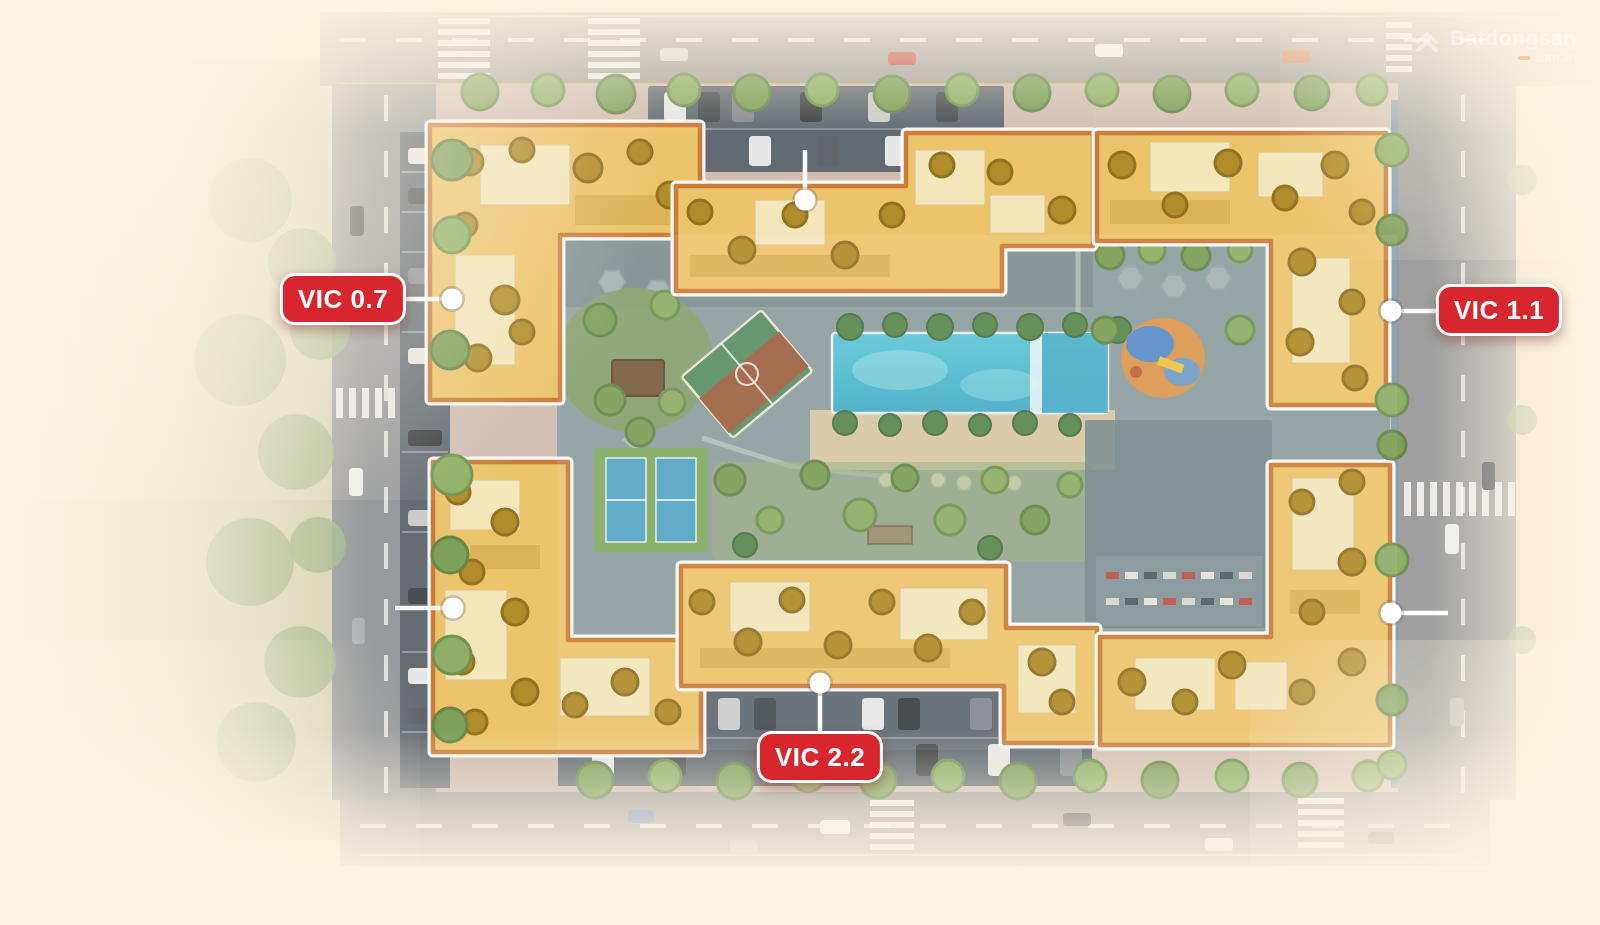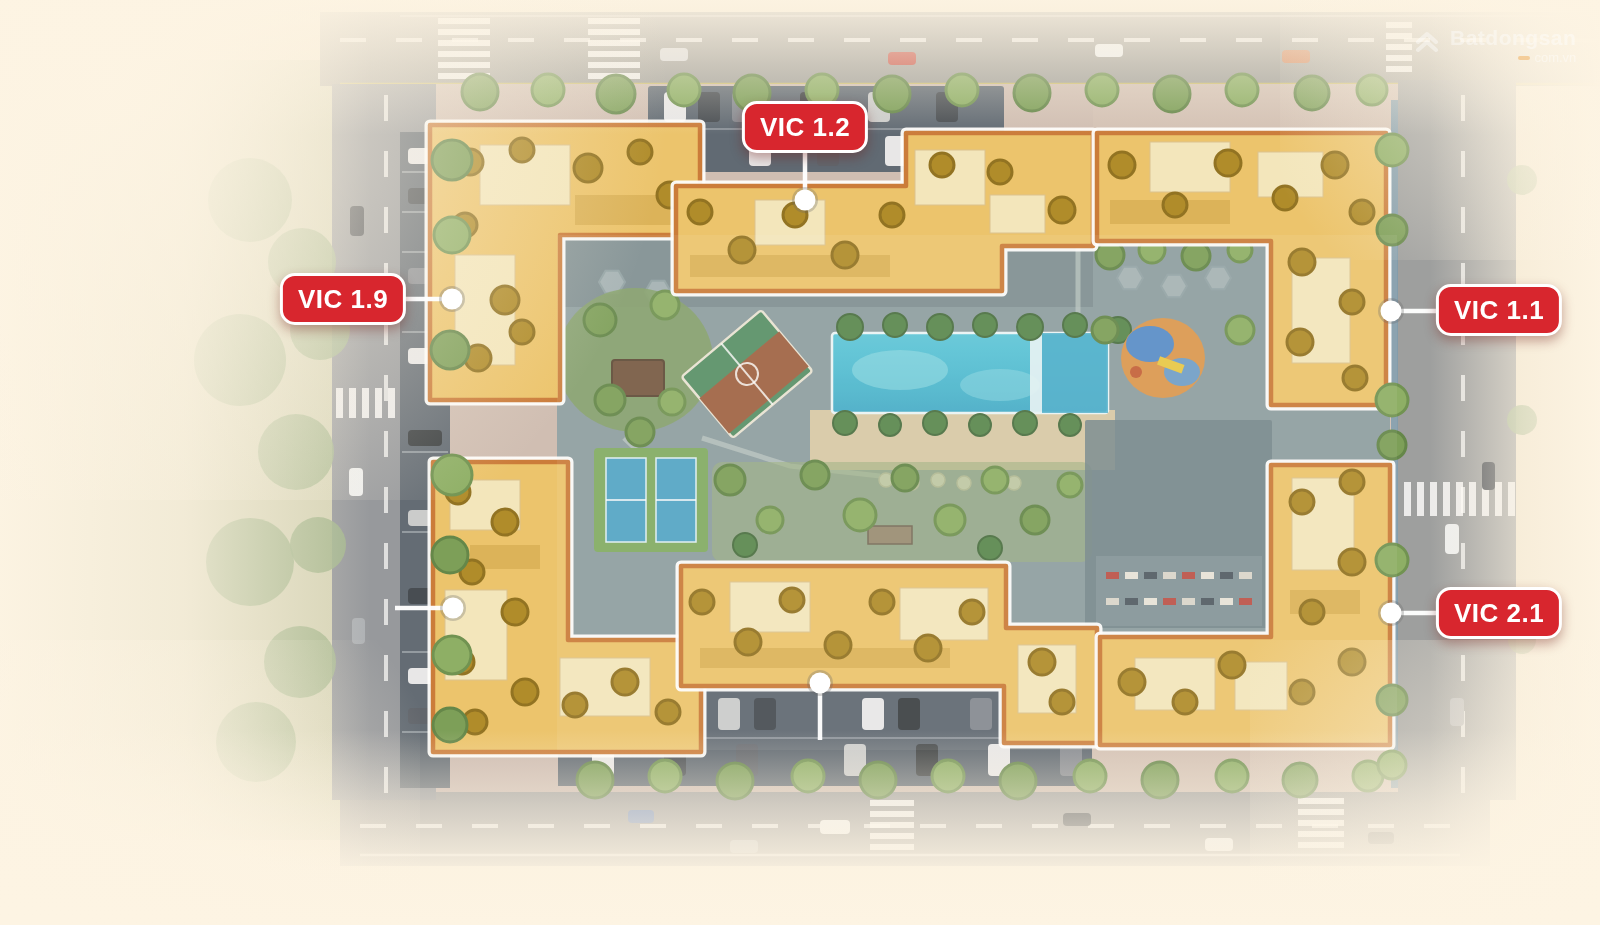--- a/index.html
+++ b/index.html
@@ -606,18 +606,17 @@
   </svg>
   <span class="wm-text">
     <span class="wm-brand">Batdongsan</span>
     <span class="wm-sub">
           <span class="wm-bar"></span>
           <span>com.vn</span>
         </span>
   </span>
 </div>
 
-<div class="badge" style="left:805px;top:127px">VIC 1.2</div>
-<div class="badge" style="left:343px;top:299px">VIC 1.9</div>
+<div class="badge" style="left:343px;top:299px">VIC 0.7</div>
 <div class="badge" style="left:1499px;top:310px">VIC 1.1</div>
-<div class="badge" style="left:1499px;top:613px">VIC 2.1</div>
+<div class="badge" style="left:820px;top:757px">VIC 2.2</div>
 
 </div>
 
 </body></html>

